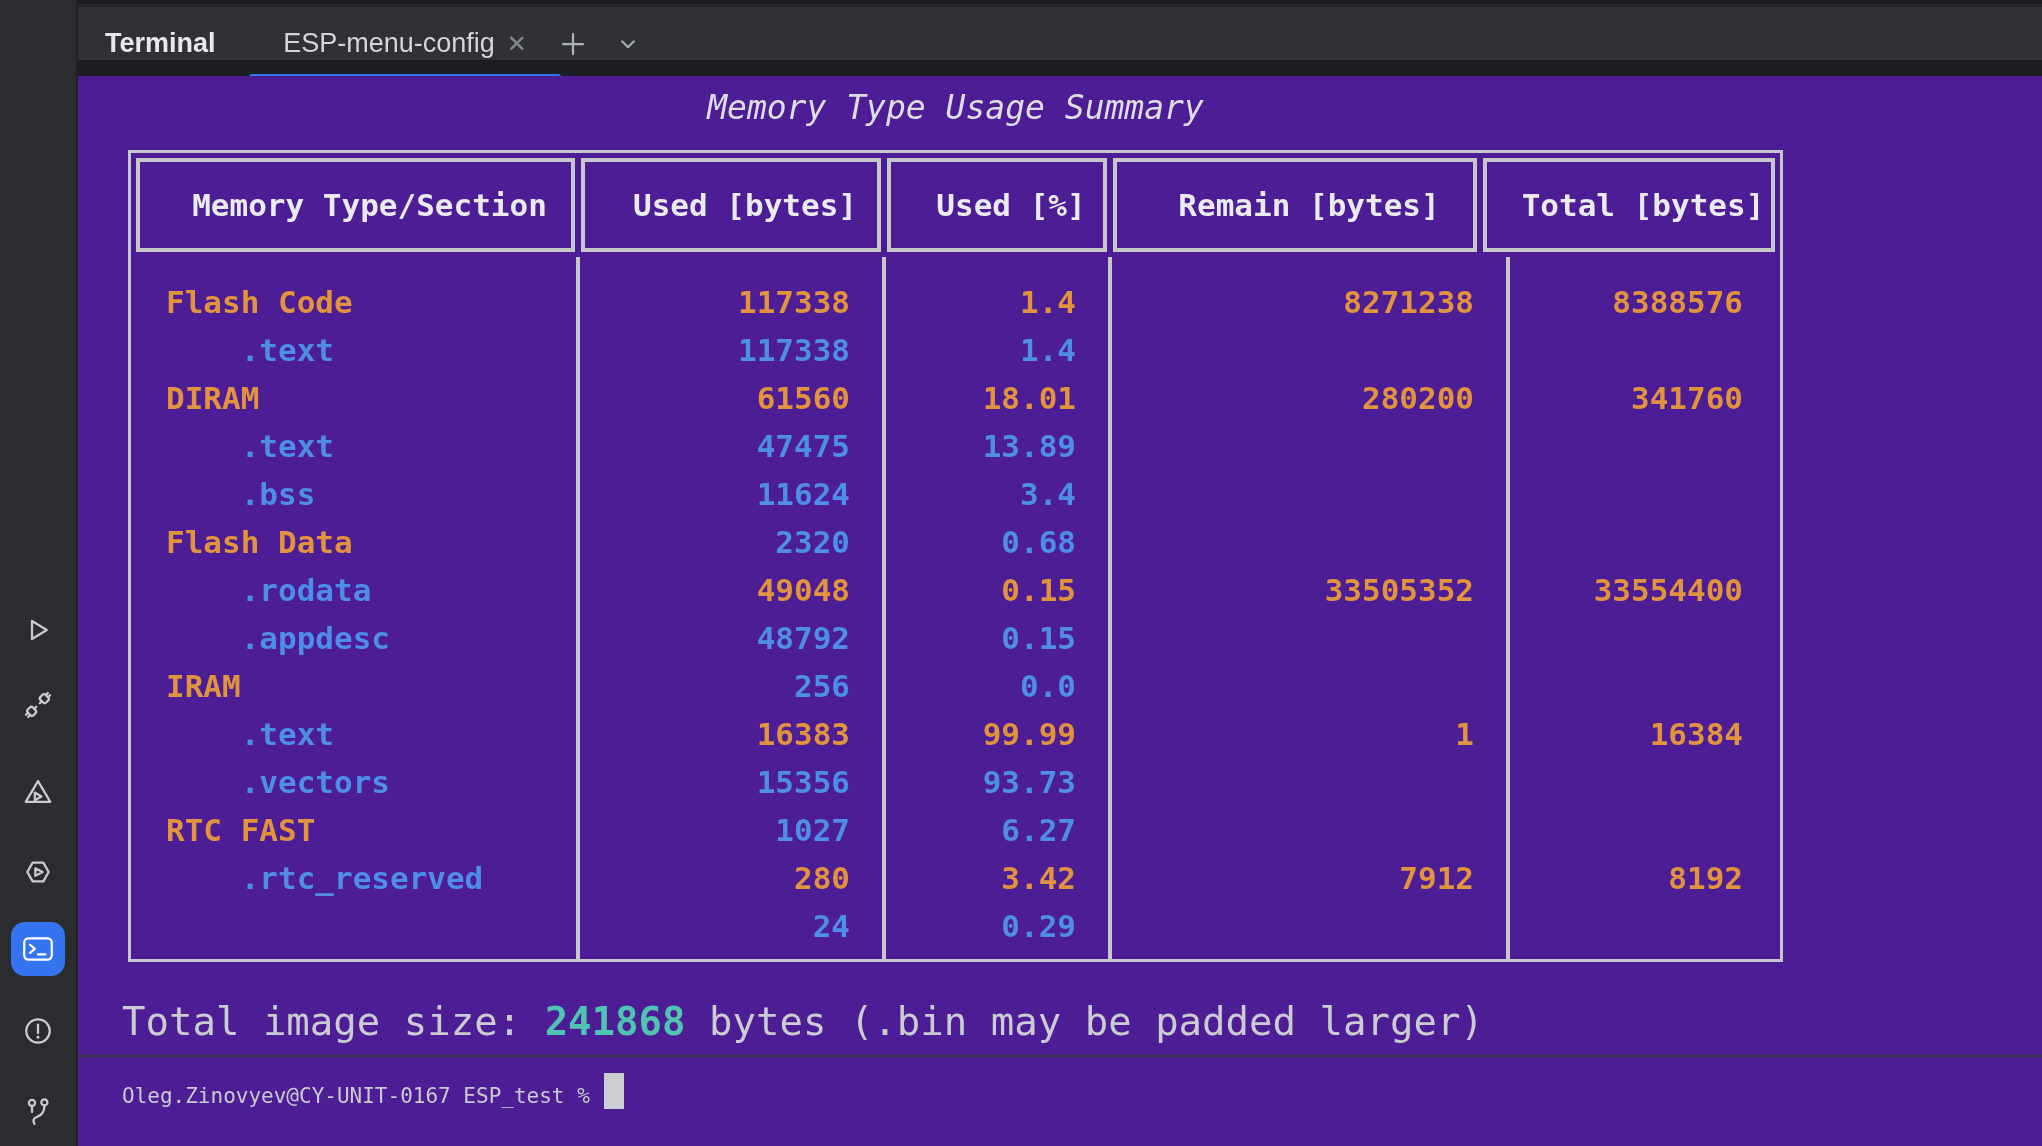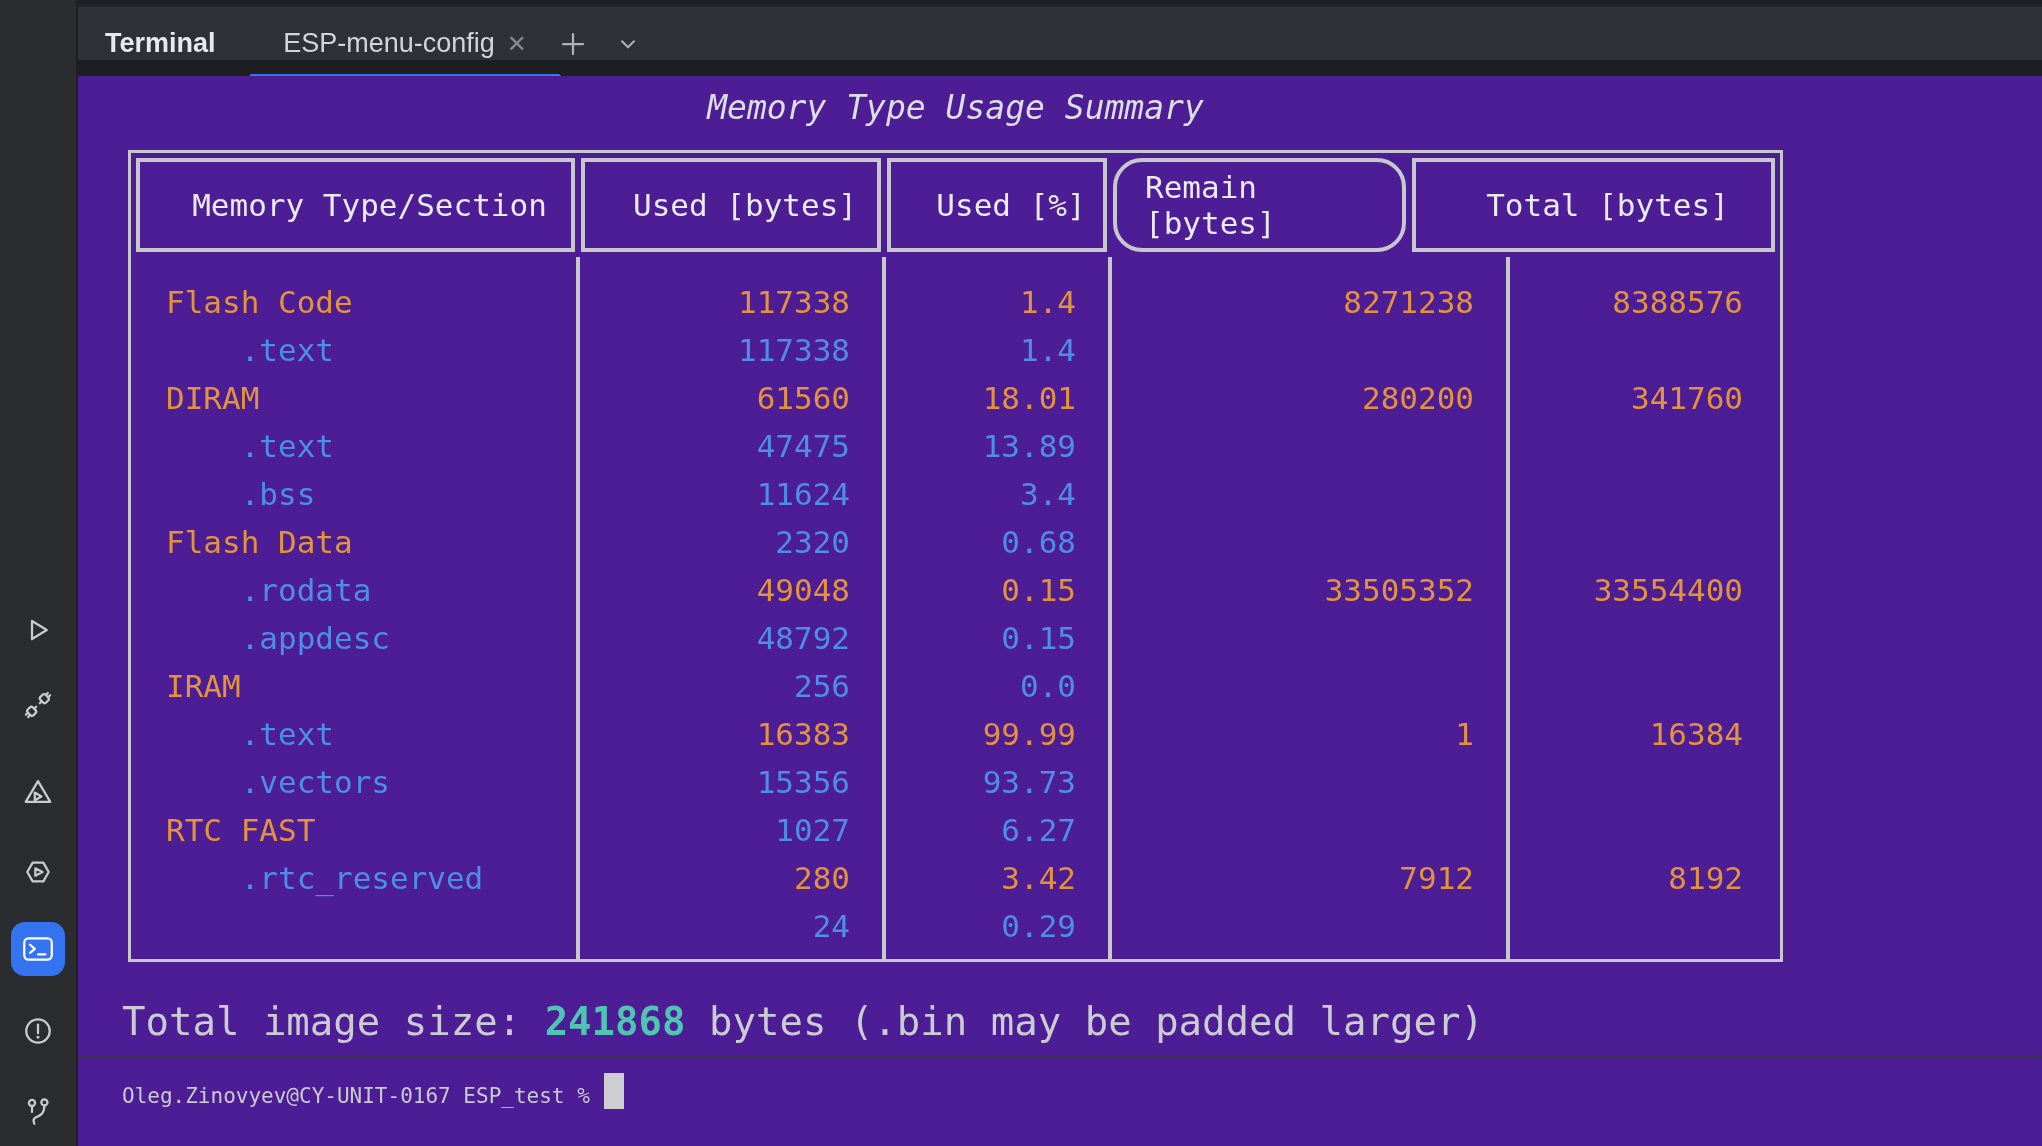--- a/index.html
+++ b/index.html
@@ -34,24 +34,24 @@
 
   
   .terminal{position:absolute;left:78px;top:76px;right:0;bottom:0;background:#4c1d95;color:#CDCFD4;}
   .t-title{position:absolute;top:10px;left:50px;width:1655px;text-align:center;line-height:44px;
            font-size:33px;font-style:italic;color:#DCDEE2;}
 
   .mem-table{position:absolute;left:50px;top:74px;width:1655px;height:812px;box-sizing:border-box;
              border:3px solid var(--border,#C6C8CC);}
   .thead{position:absolute;left:5px;right:5px;top:5px;height:94px;display:flex;gap:6px;}
   .th{box-sizing:border-box;border:4px solid var(--border,#C6C8CC);display:flex;align-items:center;
-      justify-content:center;font-weight:normal;font-size:31px;color:#E9EBEE;padding-left:28px;}
+      justify-content:center;font-weight:bold;font-size:31px;color:#E9EBEE;padding-left:28px;}
   .th:nth-child(1){width:439px;} .th:nth-child(2){width:300px;} .th:nth-child(3){width:220px;}
-  .th:nth-child(4){width:293px;border-radius:29px;} .th:nth-child(5){flex:1;}
-  .tbody{position:absolute;left:5px;right:5px;top:104px;bottom:0;display:flex;}
+  .th:nth-child(4){width:364px;} .th:nth-child(5){flex:1;}
+  .tbody{position:absolute;left:5px;right:5px;top:104px;bottom:0;display:flex;font-weight:bold;}
   .col{box-sizing:border-box;border-right:4px solid var(--border,#C6C8CC);padding-top:21px;}
   .col:nth-child(1){width:444px;} .col:nth-child(2){width:306px;} .col:nth-child(3){width:226px;}
   .col:nth-child(4){width:398px;} .col:nth-child(5){flex:1;border-right:none;}
   .line{height:48px;line-height:48px;font-size:31px;white-space:pre;}
   .col.names .line{padding-left:30px;text-align:left;}
   .col.vals .line{padding-right:32px;text-align:right;}
   .line.parent{color:var(--orange,#E2933E);}
   .line.sub{color:var(--blue,#4E8EE6);}
 
   .total-line{position:absolute;top:922px;left:44px;line-height:48px;font-size:39px;color:#CACCD1;white-space:pre;}

